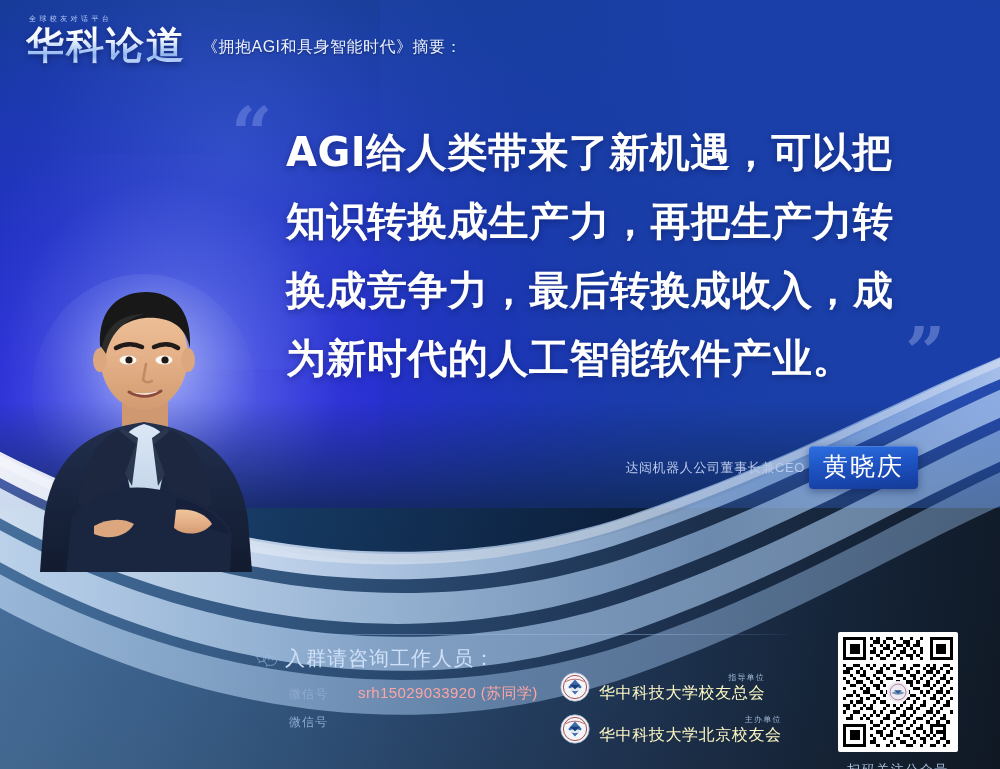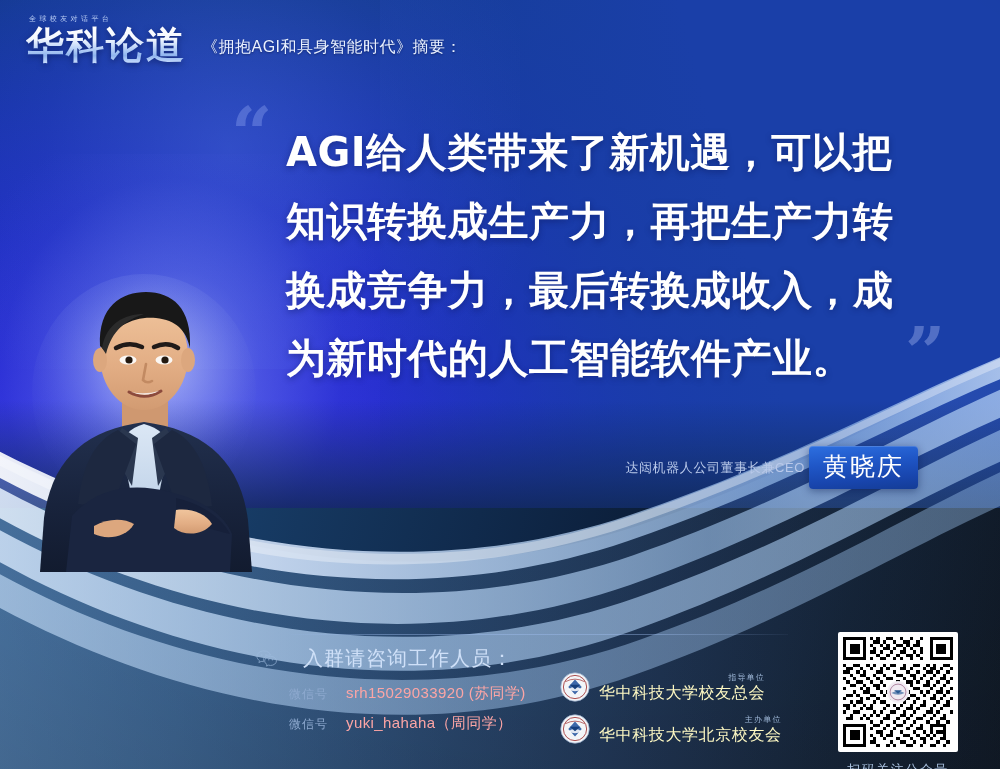--- a/index.html
+++ b/index.html
@@ -106,24 +106,24 @@
   
   .portrait{position:absolute;left:26px;top:272px;width:240px;height:300px;z-index:7;}
   .portrait svg{display:block;}
 
   
   .divider{
     position:absolute;left:290px;top:634px;width:498px;height:1px;z-index:11;
     background:linear-gradient(to right, rgba(150,180,235,.06) 0%, rgba(160,190,240,.42) 18%, rgba(160,190,240,.42) 72%, rgba(150,180,235,.05) 100%);
   }
   .contact{position:absolute;left:256px;top:645px;z-index:11;}
-  .contact-head{display:flex;align-items:center;gap:25px;margin-bottom:12px;}
+  .contact-head{display:flex;align-items:center;gap:7px;margin-bottom:12px;}
   .wechat-icon{width:22px;height:17px;display:block;opacity:.72;}
   .contact-title{font-size:20px;color:#cfe0f8;letter-spacing:1px;white-space:nowrap;}
-  .contact-row{display:flex;align-items:baseline;gap:4px;margin-bottom:11px;padding-left:33px;}
+  .contact-row{display:flex;align-items:baseline;gap:16px;margin-bottom:11px;padding-left:33px;}
   .contact-label{font-size:12px;color:#8ea9cf;letter-spacing:1px;}
   .contact-value{font-size:15px;color:#fca5a5;letter-spacing:.4px;white-space:nowrap;margin-left:14px;}
 
   
   .orgs{position:absolute;left:560px;top:672px;z-index:11;}
   .org{display:flex;align-items:center;gap:9px;margin-bottom:12px;}
   .org-seal{width:30px;height:30px;flex:0 0 30px;}
   .org-text{display:flex;flex-direction:column;line-height:1;align-items:flex-end;}
   .org-kicker{font-size:8px;color:#9fb8d8;letter-spacing:1.2px;margin-bottom:3px;}
   .org-name{font-size:16px;color:#fef9c3;letter-spacing:.6px;white-space:nowrap;}
@@ -300,21 +300,20 @@
         <circle cx="21" cy="12.6" r=".9" fill="#9ebbdd"></circle>
       </svg>
       <span class="contact-title">入群请咨询工作人员：</span>
     </div>
     <div class="contact-row">
       <span class="contact-label">微信号</span>
       <span class="contact-value">srh15029033920 (苏同学)</span>
     </div>
     <div class="contact-row">
       <span class="contact-label">微信号</span>
-      <span class="contact-value">yuki_hahaha（周同学）</span>
     </div>
   </div>
 
   <div class="orgs">
     <div class="org">
       <svg class="org-seal" viewBox="0 0 40 40" xmlns="http://www.w3.org/2000/svg">
         <circle cx="20" cy="20" r="19" fill="#f3f5f8"></circle>
         <circle cx="20" cy="20" r="19" fill="none" stroke="#8fa6c4" stroke-width="1"></circle>
         <circle cx="20" cy="20" r="15.5" fill="none" stroke="#9c2a2a" stroke-width="1.1"></circle>
         <path d="M8 20 h24 M20 10 l9 10 -9 10 -9 -10 Z" fill="#1c4f9c" opacity=".85"></path>

